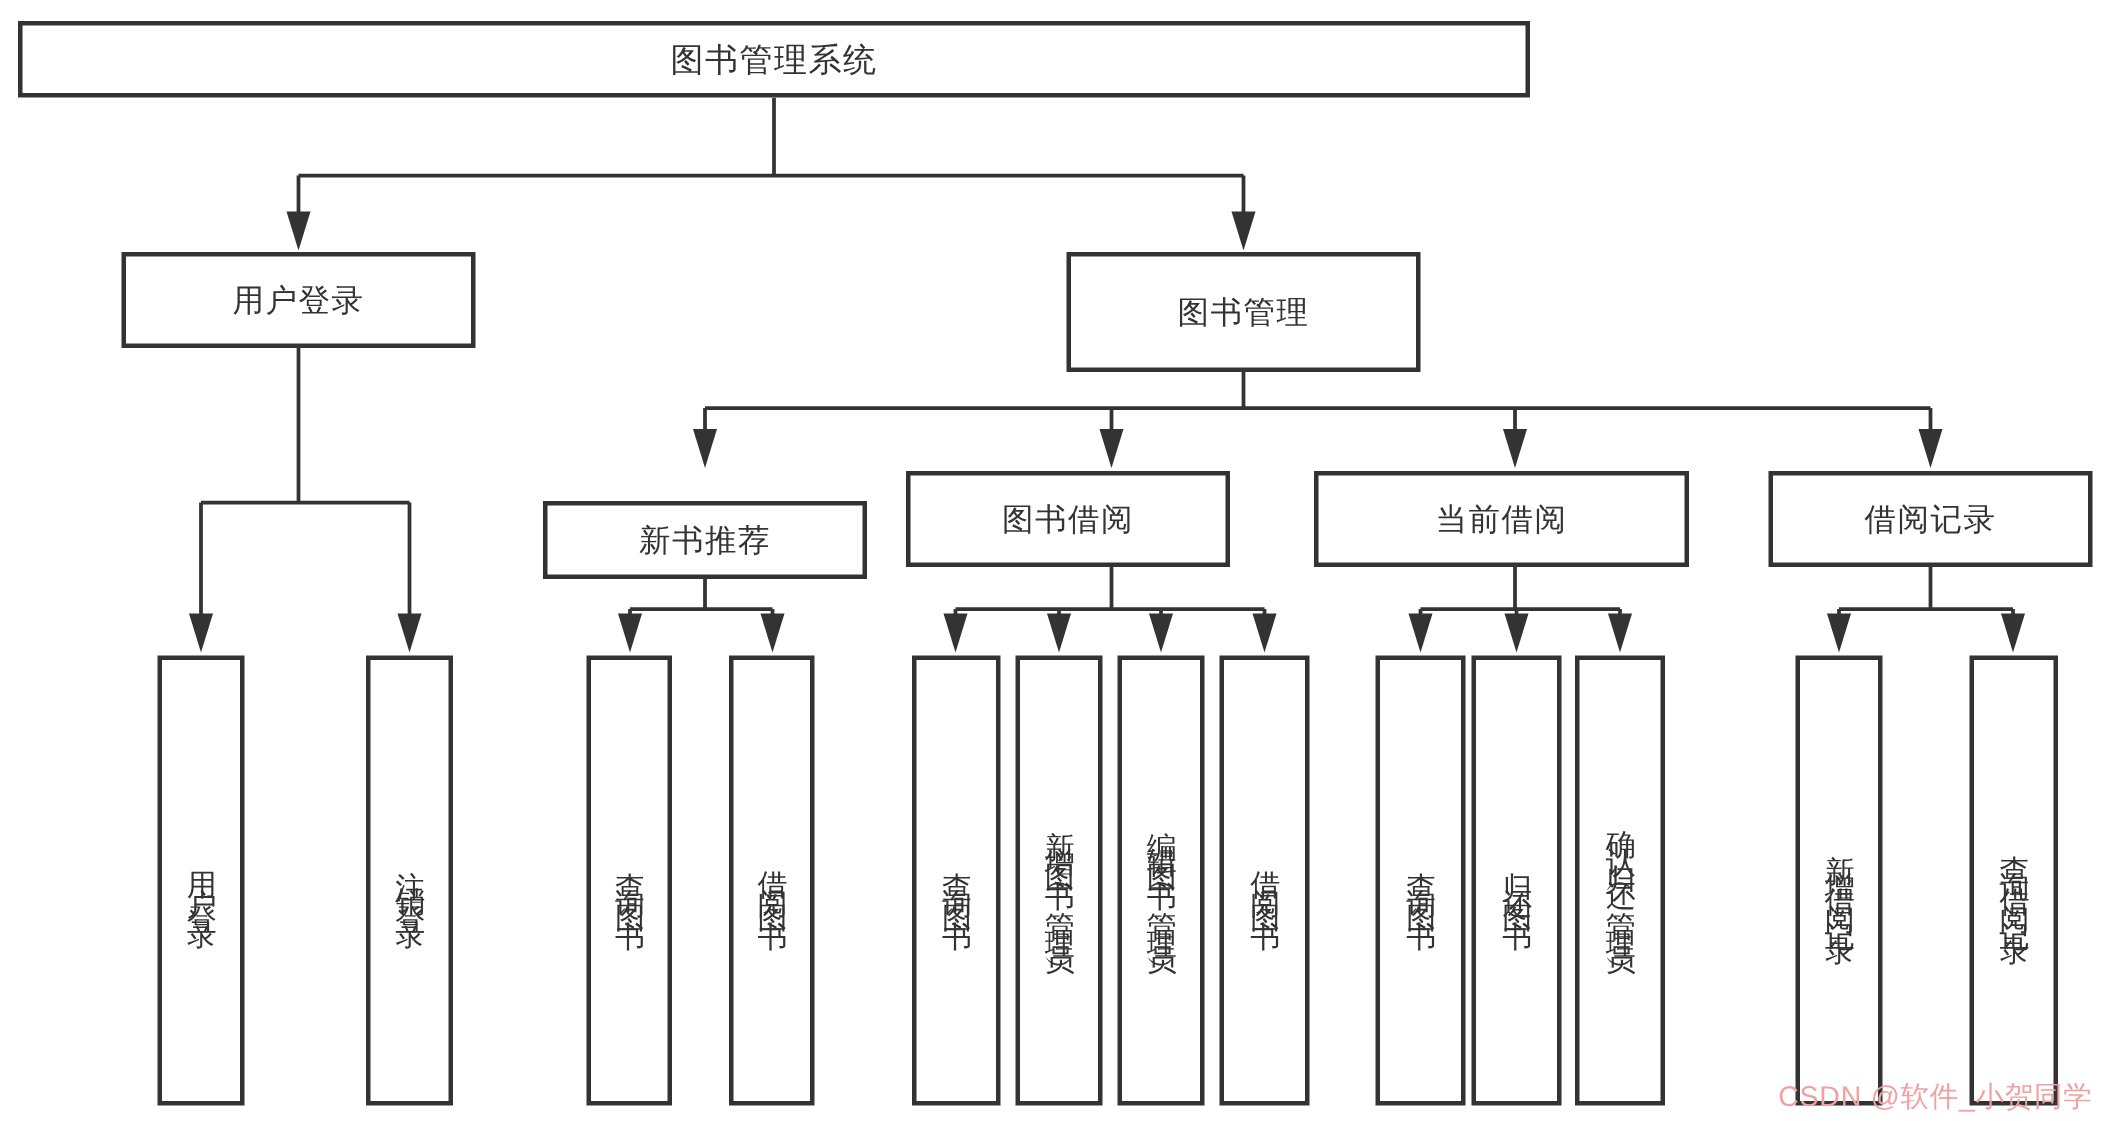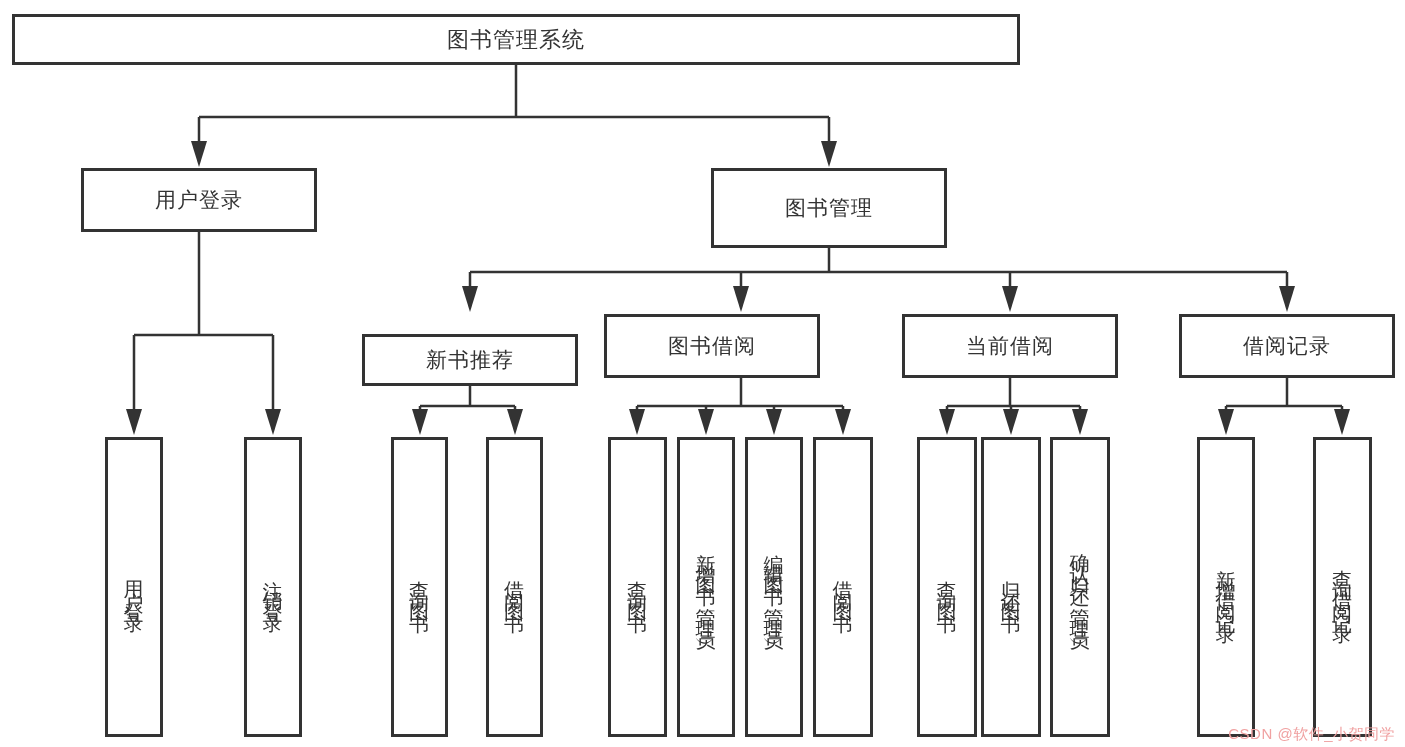--- a/index.html
+++ b/index.html
@@ -42,21 +42,21 @@
     text-orientation: mixed;
     font-size: 20px;
     letter-spacing: 11px;
     line-height: 1;
     color: var(--text, #333333);
   }
   .watermark {
     position: absolute;
     right: 10px;
     bottom: 3px;
-    font-size: 15px;
+    font-size: 19px;
     letter-spacing: 0.5px;
     color: var(--watermark, #f0a2a2);
     z-index: 3;
     white-space: nowrap;
   }
 </style>
 </head>
 <body>
 
 <div class="canvas">
@@ -114,21 +114,21 @@
   <div class="hbox" style="left:711px; top:168px; width:236px; height:80px;">
     <span class="lbl">图书管理</span>
   </div>
 
   <div class="hbox" style="left:362px; top:314px; width:216px; height:52px;margin-top:20px;">
     <span class="lbl">新书推荐</span>
   </div>
   <div class="hbox" style="left:604px; top:314px; width:216px; height:64px;">
     <span class="lbl">图书借阅</span>
   </div>
-  <div class="hbox" style="left:902px; top:314px; width:216px; height:64px;">
+  <div class="hbox" style="left:876px; top:314px; width:250px; height:64px;">
     <span class="lbl">当前借阅</span>
   </div>
   <div class="hbox" style="left:1179px; top:314px; width:216px; height:64px;">
     <span class="lbl">借阅记录</span>
   </div>
 
   <div class="vbox" style="left:105px; width:58px;">
     <span class="vlbl">用户登录</span>
   </div>
   <div class="vbox" style="left:244px; width:58px;">

